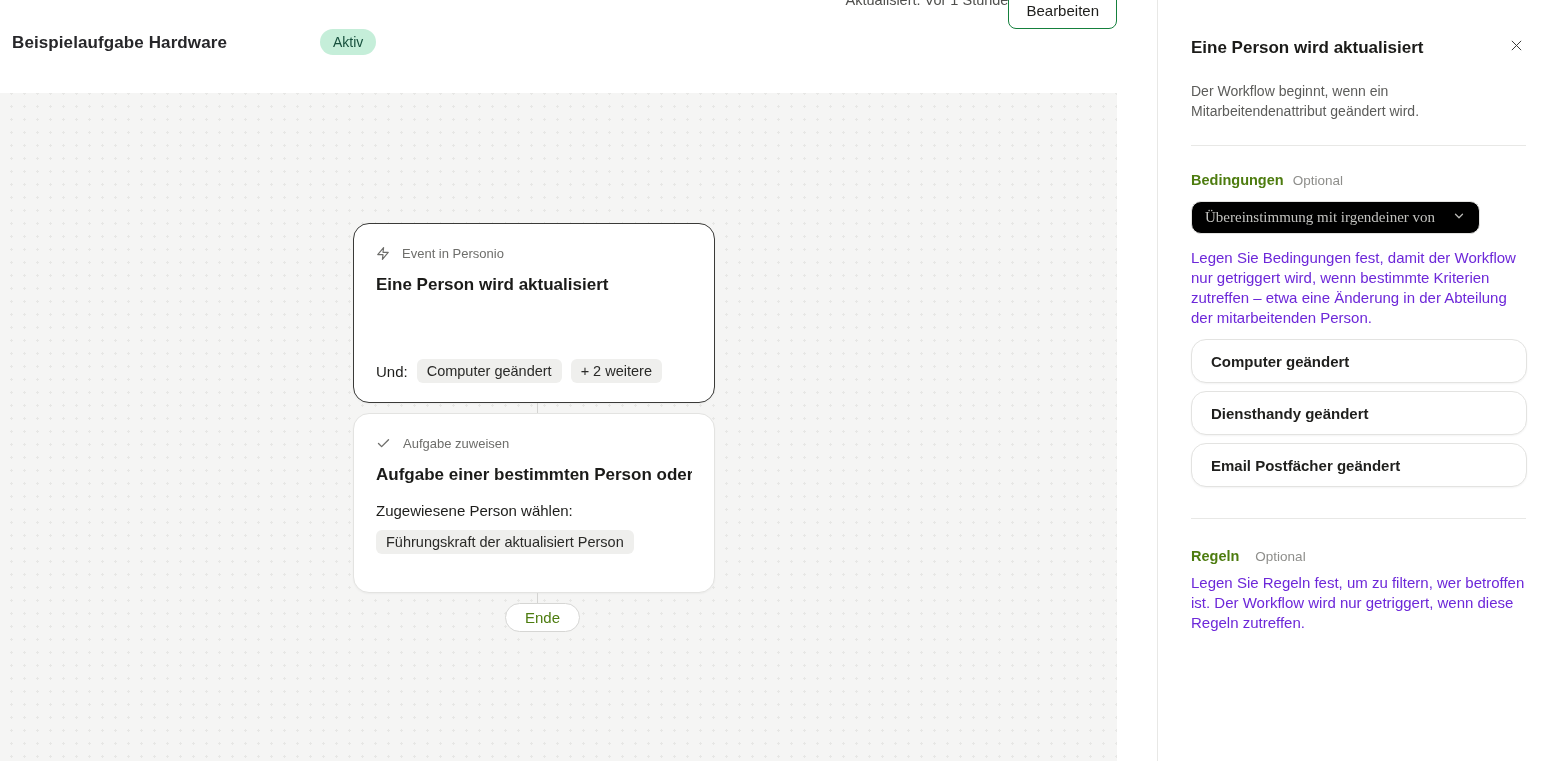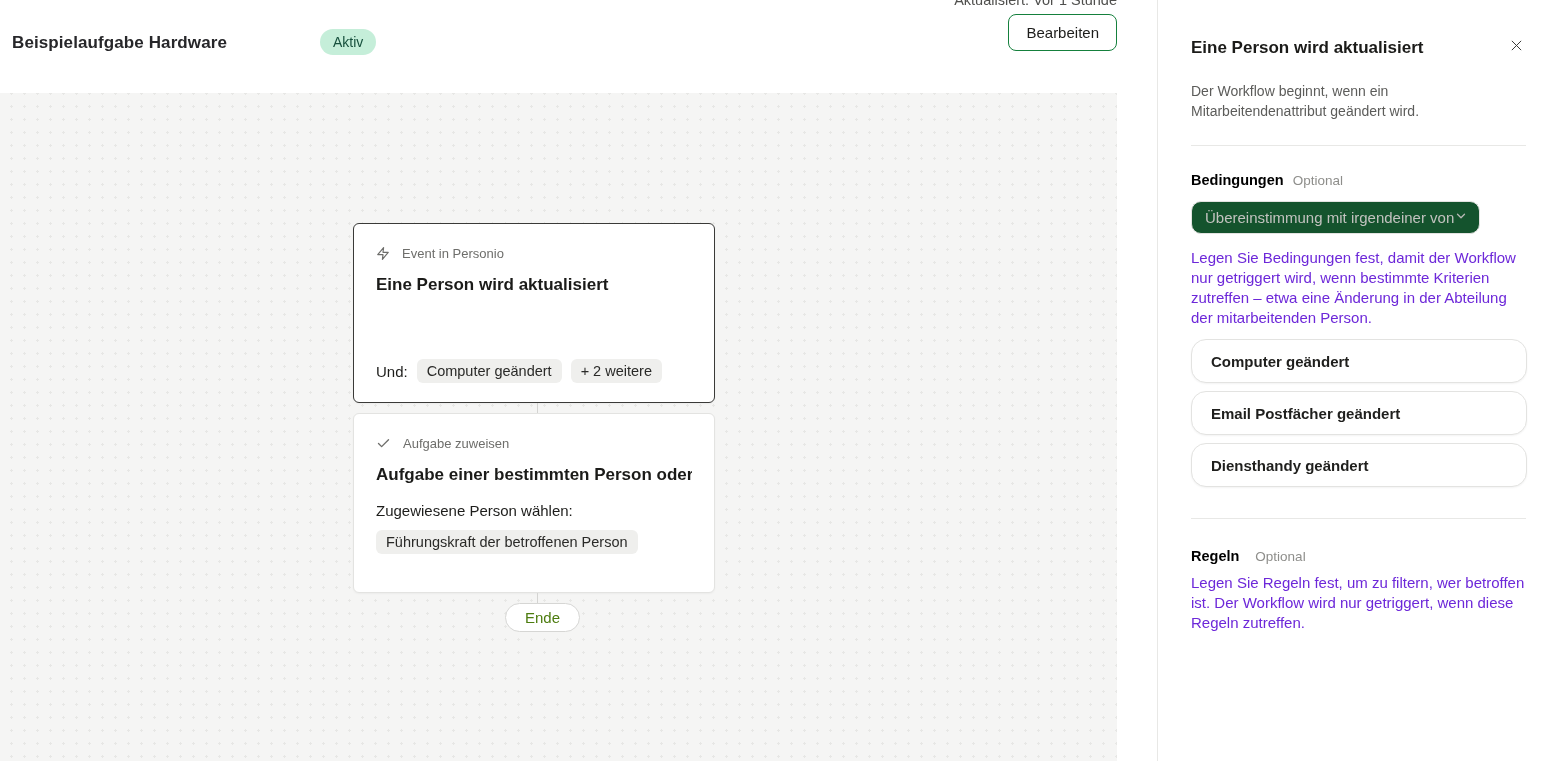--- a/index.html
+++ b/index.html
@@ -22,39 +22,39 @@
     position: absolute; left: 12px; top: 33px;
     font-size: 17px; font-weight: bold; color: #27272a; letter-spacing: .1px;
   }
   .status-badge {
     position: absolute; left: 320px; top: 29px;
     background: #c5eed9; color: #17503d;
     font-size: 14px; padding: 5px 13px; border-radius: 999px;
   }
   .topbar-right {
     position: absolute; right: 40px; top: 0; height: 93px;
-    display: flex; align-items: flex-end; gap: 14px; flex-direction: column;
+    display: flex; align-items: flex-start; 
   }
   .updated-text { font-size: 14.5px; color: #4f4f4d; margin-top: -8px; }
   .edit-button {
     background: #ffffff; border: 1px solid #15803d; border-radius: 8px;
     font-size: 15px; color: #1d1d1b; padding: 9px 17px; cursor: pointer;
     font-family: inherit; margin-top: -8px;
   }
 
   .canvas {
     position: absolute; top: 93px; left: 0; width: 1117px; height: 668px;
     background: #f5f5f4;
     background-image: radial-gradient(circle, #e7e7e5 1.3px, transparent 1.4px);
     background-size: 13px 13px; background-position: 5px 7px;
   }
 
   .node {
     position: absolute; left: 353px; width: 362px; height: 180px;
-    background: #ffffff; border-radius: 6px;
+    background: #ffffff; border-radius: 16px;
     box-shadow: 0 1px 2px rgba(20,20,20,0.04);
   }
   .node-trigger { top: 130px; border: 1.5px solid #3a3a38; }
   .node-action  { top: 320px; border: 1px solid #e3e3e1; }
   .node-inner { position: relative; height: 100%; padding: 22px 22px 20px 22px; }
   .node-kind {
     display: flex; align-items: center; gap: 12px;
     font-size: 13px; color: #6e6e6b;
   }
   .node-kind svg { display: block; }
@@ -96,28 +96,28 @@
     background: none; border: none; cursor: pointer; padding: 2px;
     margin-top: -2px; line-height: 0;
   }
   .panel-desc { margin-top: 23px; font-size: 14px; line-height: 20px; color: #5c5c5a; width: 320px; }
   .divider { border: none; border-top: 1px solid #e8e8e6; margin: 0; }
   .divider-1 { margin-top: 24px; }
   .divider-2 { margin-top: 31px; }
 
   .section-label-row { display: flex; align-items: baseline; gap: 9px; }
   .cond-label-row { margin-top: 26px; }
-  .section-label { font-size: 14.5px; font-weight: bold; color: #000000; }
+  .section-label { font-size: 14.5px; font-weight: bold; color: #4d7c0f; }
   .optional-label { font-size: 13.5px; color: #8e8e8b; }
 
   .match-dropdown {
     margin-top: 13px; width: 289px; height: 33px;
-    border: 1px solid #e3e3e1; border-radius: 10px; background: #14532d;
+    border: 1px solid #e3e3e1; border-radius: 10px; background: #000000;
     display: flex; align-items: center; justify-content: space-between;
-    padding: 0 13px; cursor: default;
+    padding: 0 13px; cursor: default; font-family: Liberation Serif, serif;
   }
   .match-dropdown-text { font-size: 15px; color: #c2c2bf; white-space: nowrap; }
 
   .section-help { margin-top: 14px; font-size: 15px; line-height: 20px; color: #6d28d9; width: 334px; }
 
   .cond-cards { margin-top: 11px; }
   .cond-card {
     width: 336px; height: 44px; margin-bottom: 8px;
     background: #ffffff; border: 1px solid #e3e3e1; border-radius: 15px;
     box-shadow: 0 1px 2px rgba(20,20,20,0.05);
@@ -172,21 +172,21 @@
           <div class="node-kind">
             <span>
               <svg width="15" height="15" viewBox="0 0 24 24" fill="none" stroke="#6e6e6b" stroke-width="2.2" stroke-linecap="round" stroke-linejoin="round">
                   <polyline points="20 6 9 17 4 12"></polyline>
                 </svg>
             </span>
             <span>Aufgabe zuweisen</span>
           </div>
           <div class="node-title">Aufgabe einer bestimmten Person oder R…</div>
           <div class="assignee-label">Zugewiesene Person wählen:</div>
-          <span class="chip assignee-chip">Führungskraft der betroffenen Person</span>
+          <span class="chip assignee-chip">Führungskraft der aktualisiert Person</span>
         </div>
       </div>
 
       <div class="connector connector-2"></div>
 
       <div class="end-pill">Ende</div>
 
     </div>
   </div>
 
@@ -219,22 +219,22 @@
         <svg width="14" height="14" viewBox="0 0 24 24" fill="none" stroke="#b9b9b6" stroke-width="2.2" stroke-linecap="round" stroke-linejoin="round">
             <polyline points="6 9 12 15 18 9"></polyline>
           </svg>
       </span>
     </div>
 
     <div class="section-help">Legen Sie Bedingungen fest, damit der Workflow nur getriggert wird, wenn bestimmte Kriterien zutreffen – etwa eine Änderung in der Abteilung der mitarbeitenden Person.</div>
 
     <div class="cond-cards">
       <div class="cond-card">Computer geändert</div>
+      <div class="cond-card">Diensthandy geändert</div>
       <div class="cond-card">Email Postfächer geändert</div>
-      <div class="cond-card">Diensthandy geändert</div>
     </div>
 
     <hr class="divider divider-2">
 
     <div class="section-label-row rules-label-row">
       <span class="section-label">Regeln</span>
       <span class="optional-label">Optional</span>
     </div>
 
     <div class="section-help rules-help">Legen Sie Regeln fest, um zu filtern, wer betroffen ist. Der Workflow wird nur getriggert, wenn diese Regeln zutreffen.</div>

